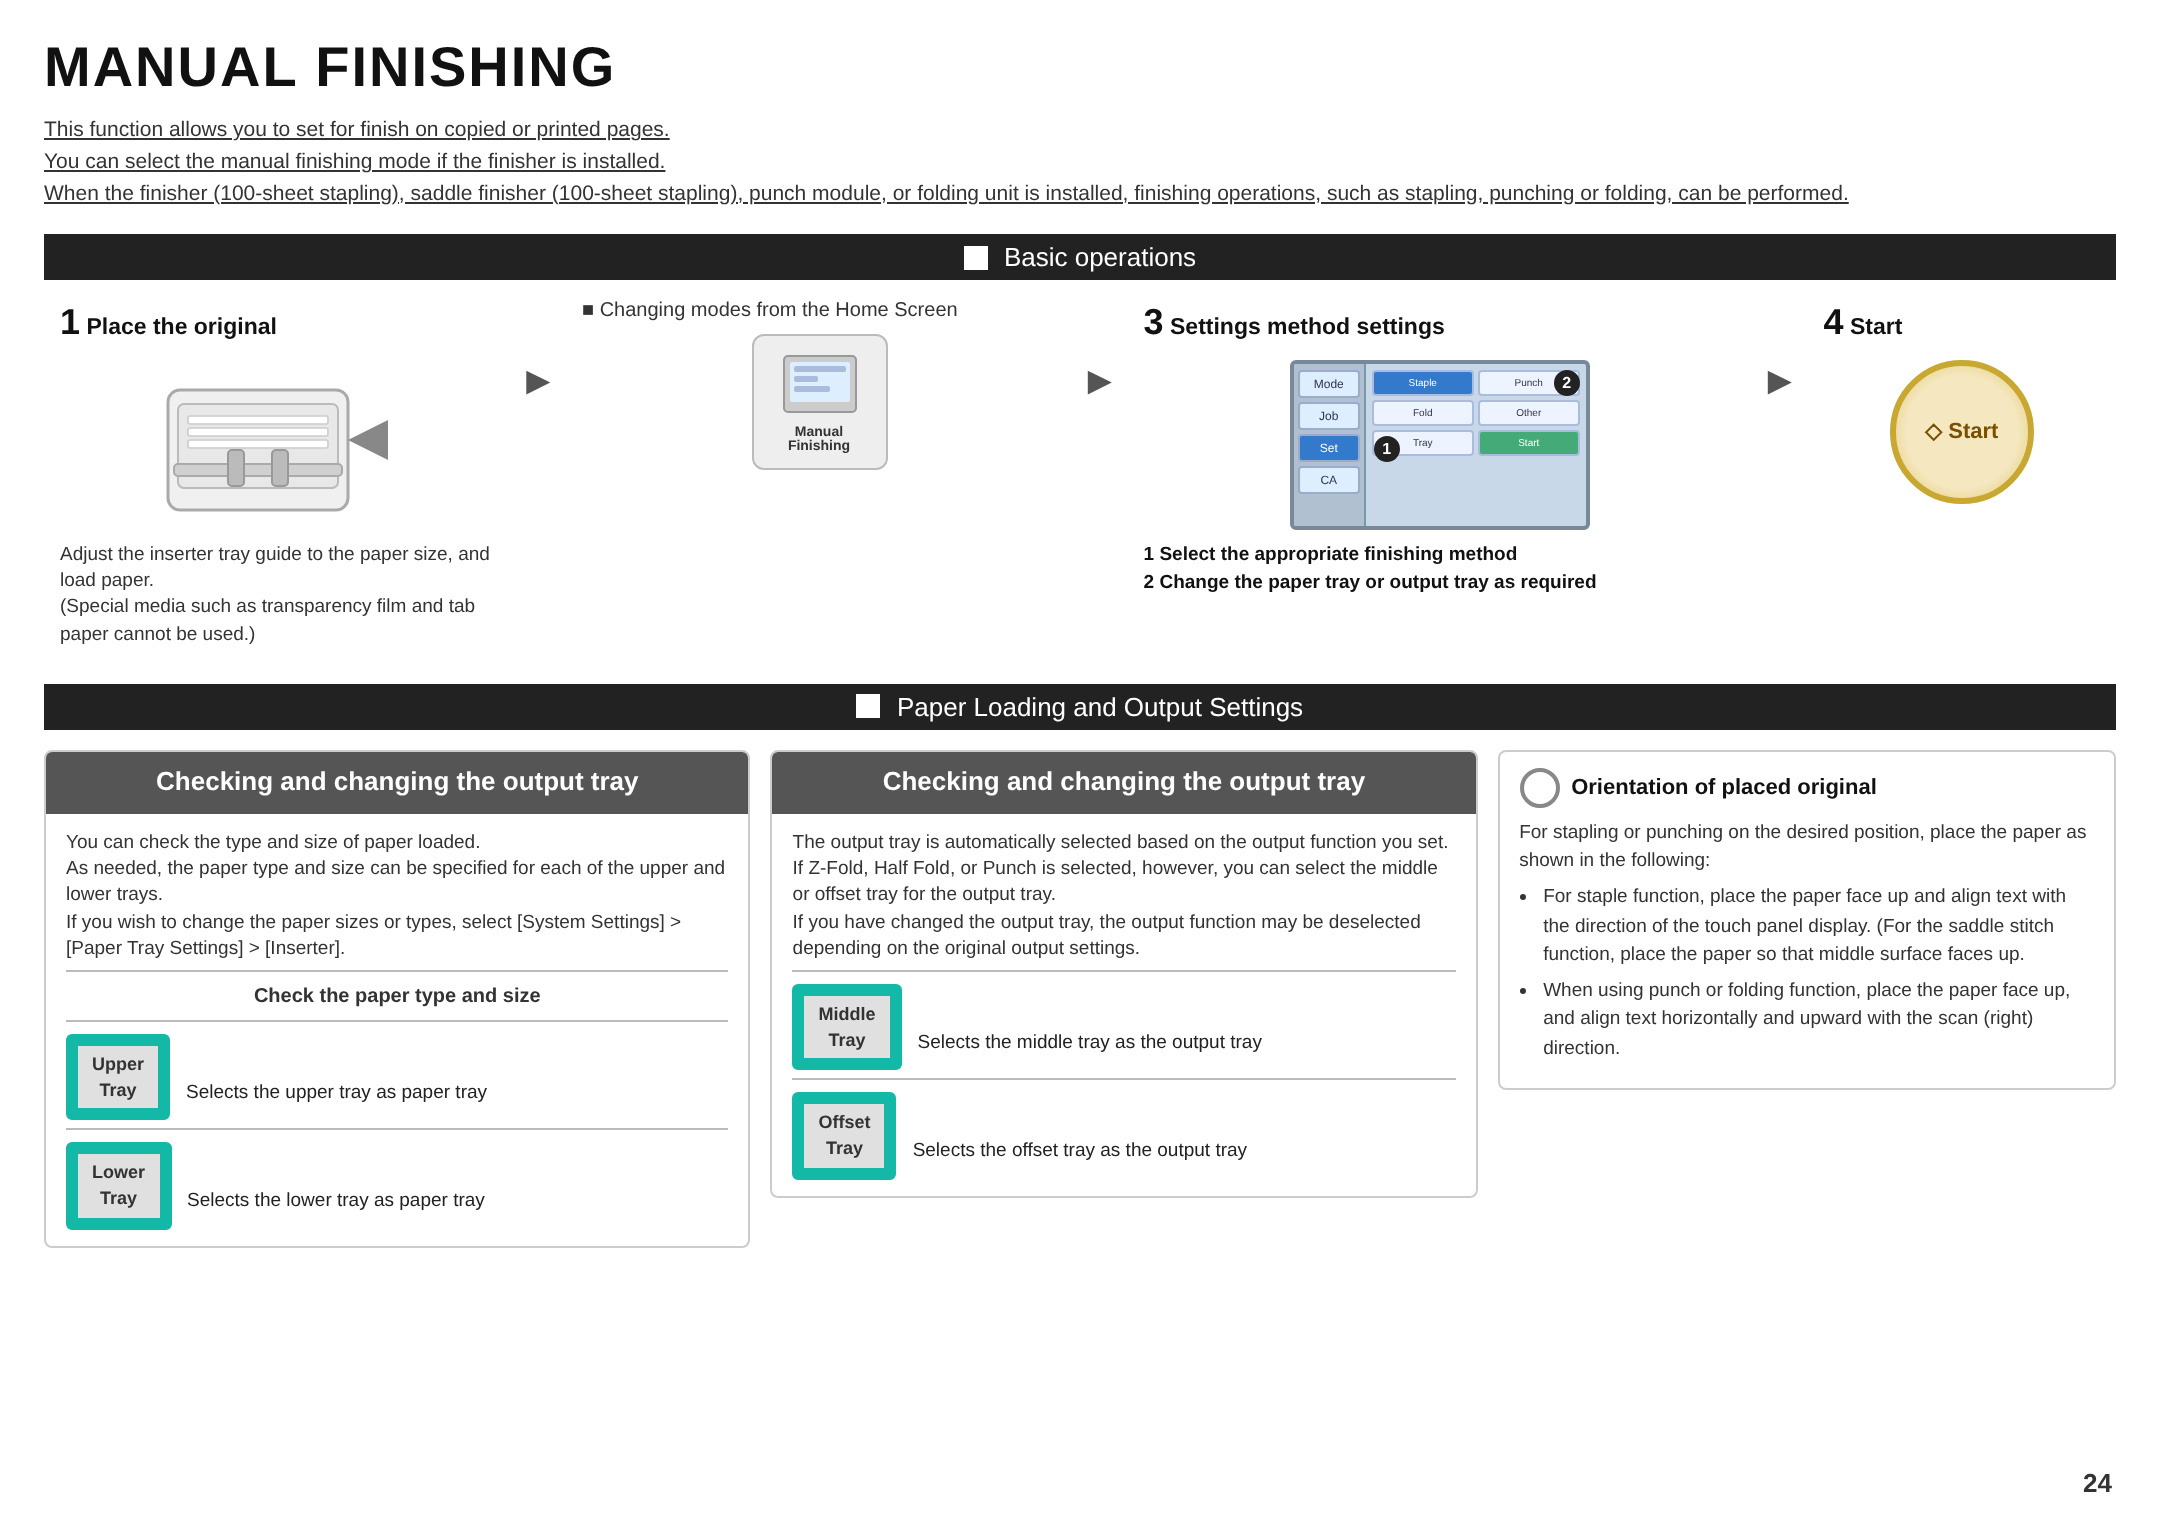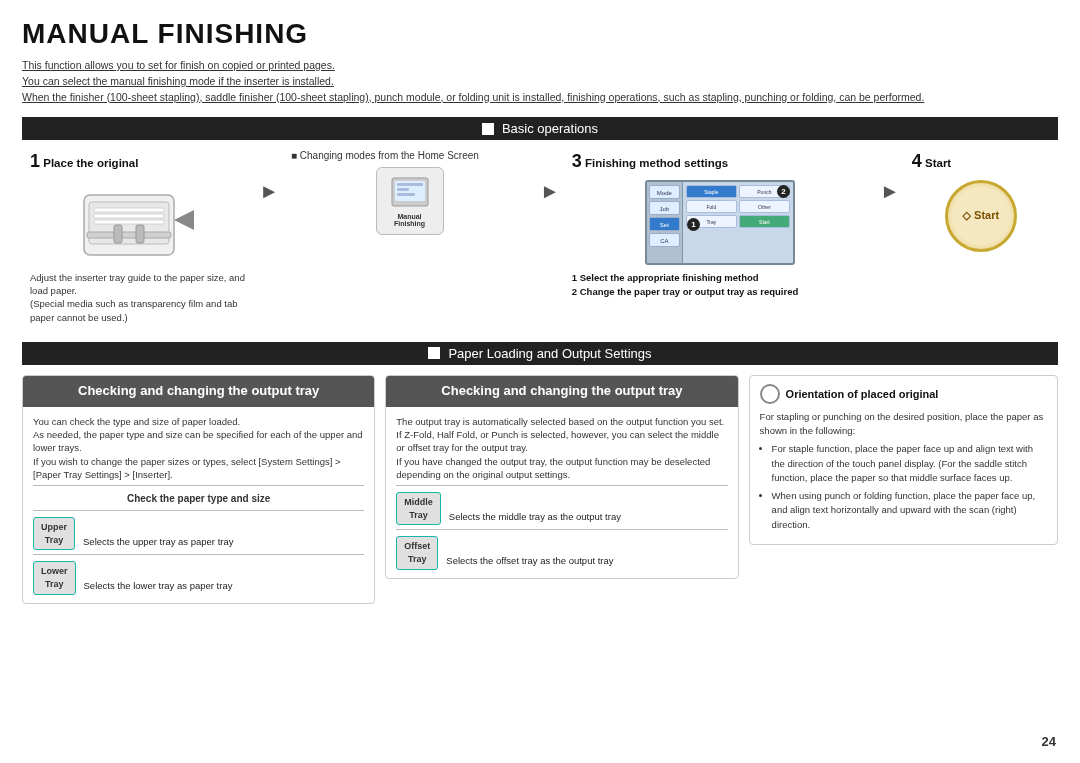--- a/index.html
+++ b/index.html
@@ -155,21 +155,21 @@
     }
     .tray-row {
       display: flex;
       flex-direction: row;
       align-items: center;
       margin-top: 6px;
       gap: 8px;
     }
     .tray-btn {
       background: #e0e0e0;
-      border: 1px solid #14b8a6;
+      border: 6px solid #14b8a6;
       border-radius: 3px;
       padding: 3px 7px;
       font-size: 9px;
       white-space: nowrap;
       min-width: 42px;
       text-align: center;
       font-weight: bold;
       color: #333;
     }
     .tray-label {
@@ -327,21 +327,21 @@
     .step3 { flex: 1.5; }
     .step4 { flex: 0.7; }
   </style>
 </head>
 <body>
 
 <h1>MANUAL FINISHING</h1>
 
 <div class="intro-text">
   <div>This function allows you to set for finish on copied or printed pages.</div>
-  <div>You can select the manual finishing mode if the inserter is installed.</div>
+  <div>You can select the manual finishing mode if the finisher is installed.</div>
   <div>When the finisher (100-sheet stapling), saddle finisher (100-sheet stapling), punch module, or folding unit is installed, finishing operations, such as stapling, punching or folding, can be performed.</div>
 </div>
 
 <div class="basic-ops">
   <div class="section-header">
     <span>Basic operations</span>
   </div>
 
   <div class="steps-row">
 
@@ -388,21 +388,21 @@
           <div style="font-size:7px;font-weight:bold;text-align:center;color:#333;margin-top:2px;">Manual<br>Finishing</div>
         </div>
       </div>
     </div>
 
     <div class="step-arrow">►</div>
 
     <div class="step step3">
       <div class="step-title">
         <span class="step-number">3</span>
-        <span>Finishing method settings</span>
+        <span>Settings method settings</span>
       </div>
       <div class="step-img-area">
 
         <div style="position:relative;">
           <div class="screen-ui">
             <div class="screen-sidebar">
               <div class="screen-btn">Mode</div>
               <div class="screen-btn">Job</div>
               <div class="screen-btn active" style="background:#337acc;color:#fff;">Set</div>
               <div class="screen-btn">CA</div>

